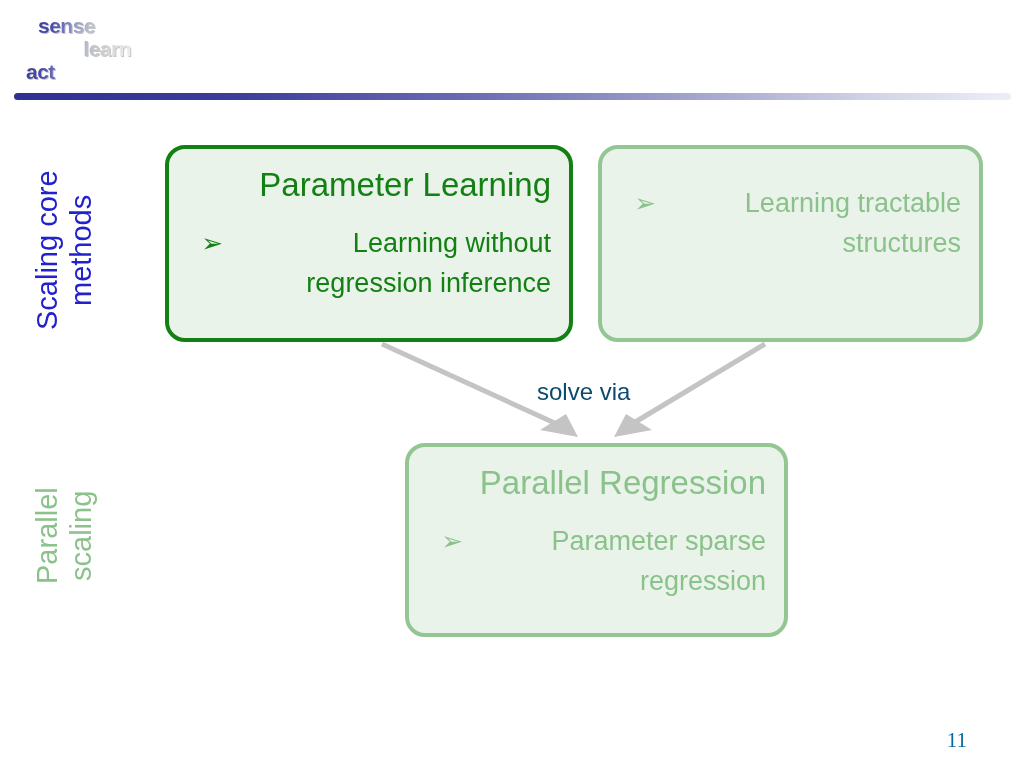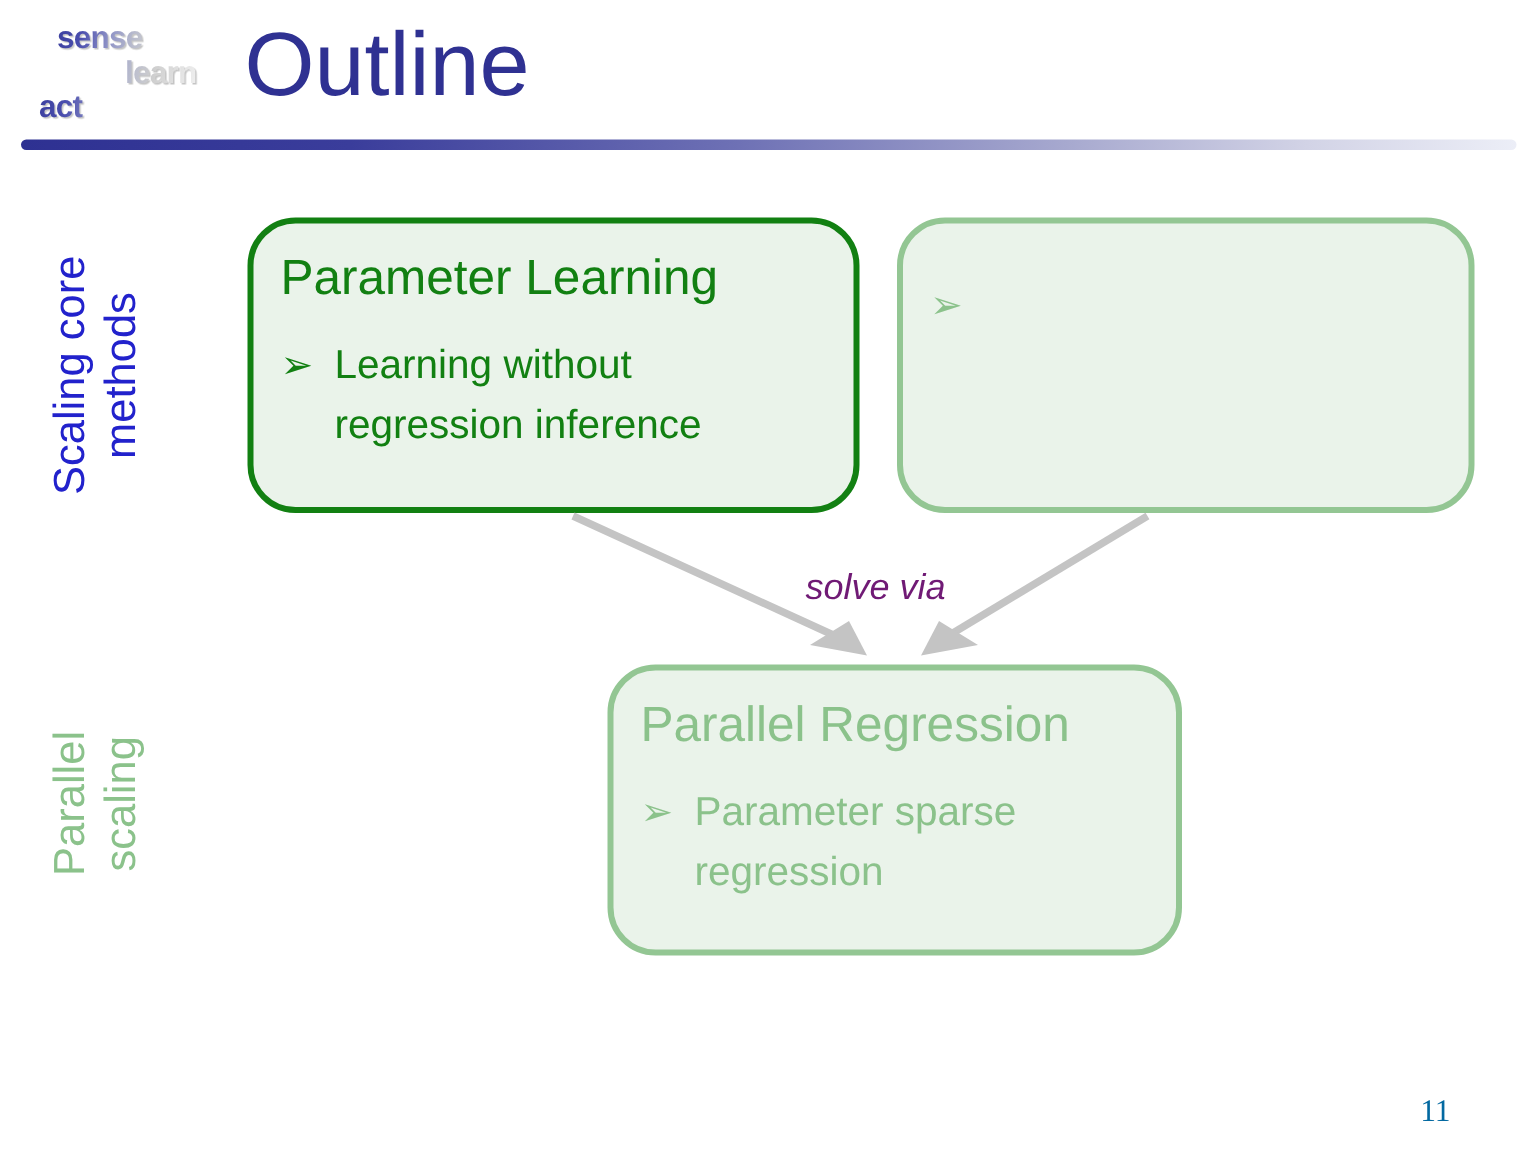--- a/index.html
+++ b/index.html
@@ -87,22 +87,23 @@
     left: 30px; top: 468px;
     height: 135px;
     color: #8bc28b;
   }
 
   
   .concept-box {
     position: absolute;
     box-sizing: border-box;
     background: #eaf3ea;
-    border-radius: 32px;
+    border-radius: 20px;
     padding: 16px 18px 16px 18px;
+    text-align: right;
   }
   .box-title {
     font-size: 33px;
     line-height: 40px;
     white-space: nowrap;
   }
   .box-bullet {
     margin-top: 18px;
     display: flex;
     align-items: flex-start;
@@ -148,23 +149,22 @@
   #connector-layer {
     position: absolute;
     left: 0; top: 0;
     width: 1024px; height: 768px;
     pointer-events: none;
   }
   #solve-via-label {
     position: absolute;
     left: 537px; top: 378px;
     font-size: 24px;
-    color: #701a75;
+    color: #0c4a6e;
     white-space: nowrap;
-    font-style: italic;
   }
 
   
   #page-number {
     position: absolute;
     right: 57px; bottom: 15px;
     font-family: "Liberation Serif", serif;
     font-size: 21px;
     color: #0369a1;
   }
@@ -173,21 +173,20 @@
 <body>
 
 <div id="slide-header">
 
   <div id="brand-logo">
     <span class="logo-line logo-line-1">sense</span>
     <span class="logo-line logo-line-2">learn</span>
     <span class="logo-line logo-line-3">act</span>
   </div>
 
-  <div id="page-title">Outline</div>
 
   <div id="title-divider"></div>
 </div>
 
 <div class="side-label" id="side-label-core">Scaling core
 methods</div>
 
 <div class="side-label" id="side-label-parallel">Parallel
 scaling</div>
 
@@ -195,20 +194,21 @@
   <div class="box-title">Parameter Learning</div>
   <div class="box-bullet">
     <span class="bullet-marker">➢</span>
     <span class="bullet-text">Learning without regression inference</span>
   </div>
 </div>
 
 <div class="concept-box" id="box-structure-learning">
   <div class="box-bullet">
     <span class="bullet-marker">➢</span>
+    <span class="bullet-text">Learning tractable structures</span>
   </div>
 </div>
 
 <div class="concept-box" id="box-parallel-regression">
   <div class="box-title">Parallel Regression</div>
   <div class="box-bullet">
     <span class="bullet-marker">➢</span>
     <span class="bullet-text">Parameter sparse regression</span>
   </div>
 </div>

